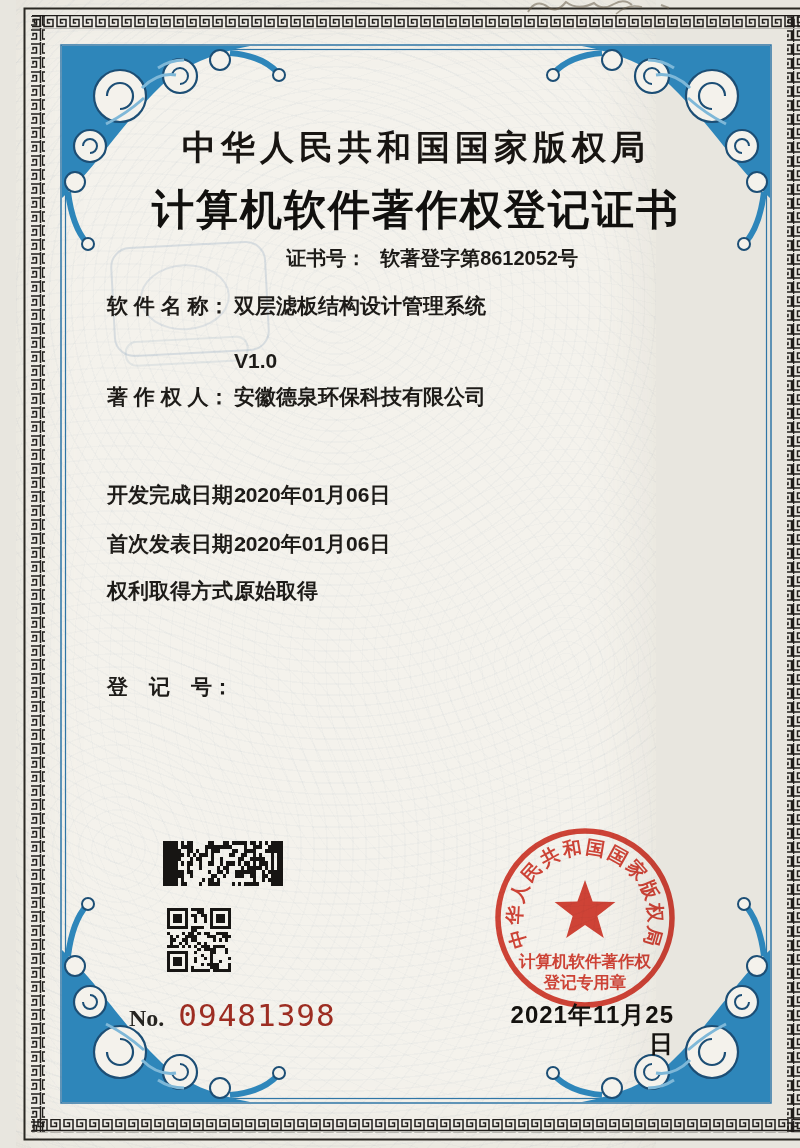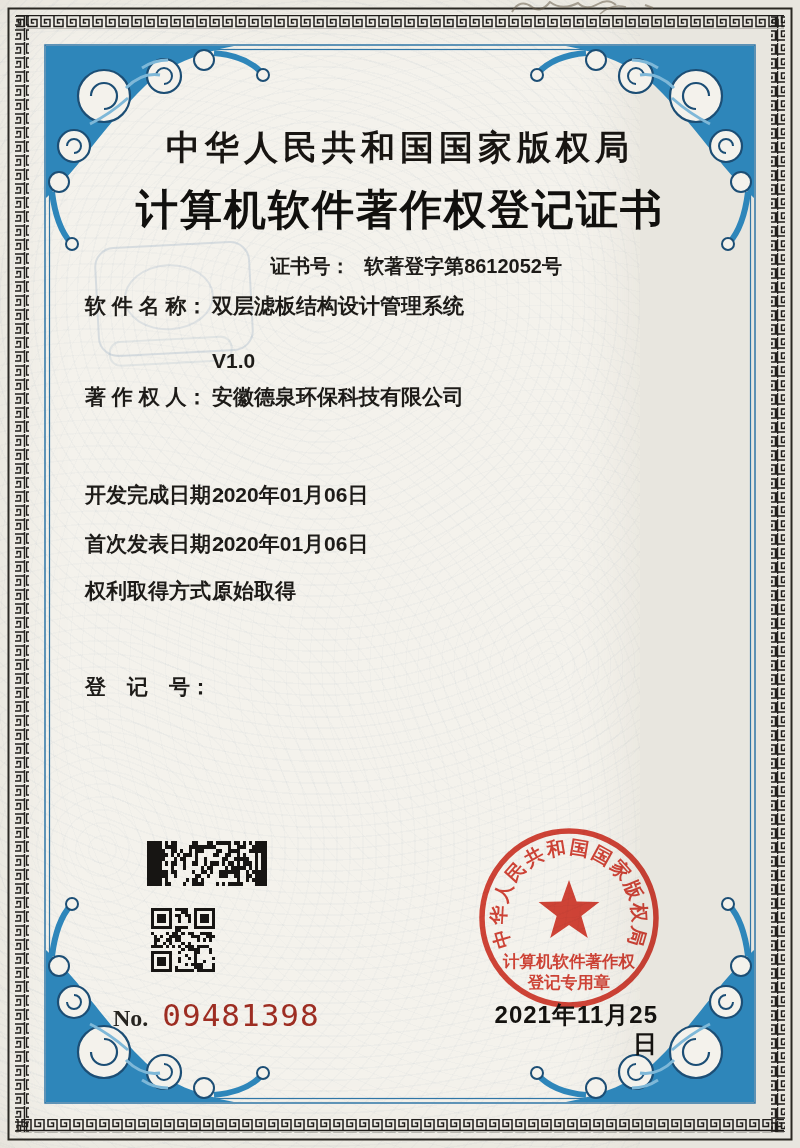--- a/index.html
+++ b/index.html
@@ -9,20 +9,21 @@
     background:#e8e6df;
   }
   .page{
     position:relative;width:640px;height:1148px;
     background:
       repeating-radial-gradient(circle at 50% 26%, rgba(95,125,155,0.040) 0 1.5px, transparent 1.5px 11px),
       repeating-radial-gradient(circle at 16% 74%, rgba(95,125,155,0.032) 0 1.5px, transparent 1.5px 13px),
       repeating-radial-gradient(circle at 86% 58%, rgba(95,125,155,0.030) 0 1px, transparent 1px 12px),
       #f4f2ec;
     box-shadow: inset 0 0 70px rgba(150,140,115,0.18);
+    margin-left: 16px;
   }
   .border-svg{position:absolute;left:0;top:0;width:800px;height:1148px;}
   .ghost-stamp{
     position:absolute;left:96px;top:244px;width:152px;height:106px;
     border:2px solid rgba(140,165,190,0.28);border-radius:20px;
     transform:rotate(-3deg);
   }
   .ghost-stamp::before{
     content:"";position:absolute;left:26px;top:18px;width:86px;height:62px;
     border:2px solid rgba(140,165,190,0.22);border-radius:50%;
@@ -35,26 +36,26 @@
     position:absolute;left:0;top:128px;width:800px;margin:0;
     text-align:center;color:#181512;
     font:700 34px/1.15 "Liberation Serif",serif;letter-spacing:5px;
   }
   .cert-title{
     position:absolute;left:0;top:186px;width:800px;margin:0;
     text-align:center;color:#11100e;
     font:900 42px/1.15 "Liberation Serif",serif;letter-spacing:2px;
   }
   .cert-no-line{
-    position:absolute;top:254px;right:78px;
+    position:absolute;top:246px;right:78px;
     font:700 20px/1.2 "Liberation Sans",sans-serif;color:#1d1b18;
   }
   .cert-no-line .gap{display:inline-block;width:14px;}
   .field-row{
-    position:absolute;left:85px;display:flex;align-items:flex-start;
+    position:absolute;left:91px;display:flex;align-items:flex-start;
     color:#1d1b18;font:700 21px/1.32 "Liberation Sans",sans-serif;
   }
   .field-row .lbl{display:inline-block;width:116px;margin-right:11px;white-space:pre;flex:none;}
   .field-row .val{white-space:pre-line;}
   .statement{
     position:absolute;left:85px;top:728px;width:662px;margin:0;
     text-indent:2em;text-align:justify;
     font:700 21px/52px "Liberation Sans",sans-serif;color:#1d1b18;
   }
   .barcode-svg{position:absolute;left:147px;top:841px;width:120px;height:45px;}

